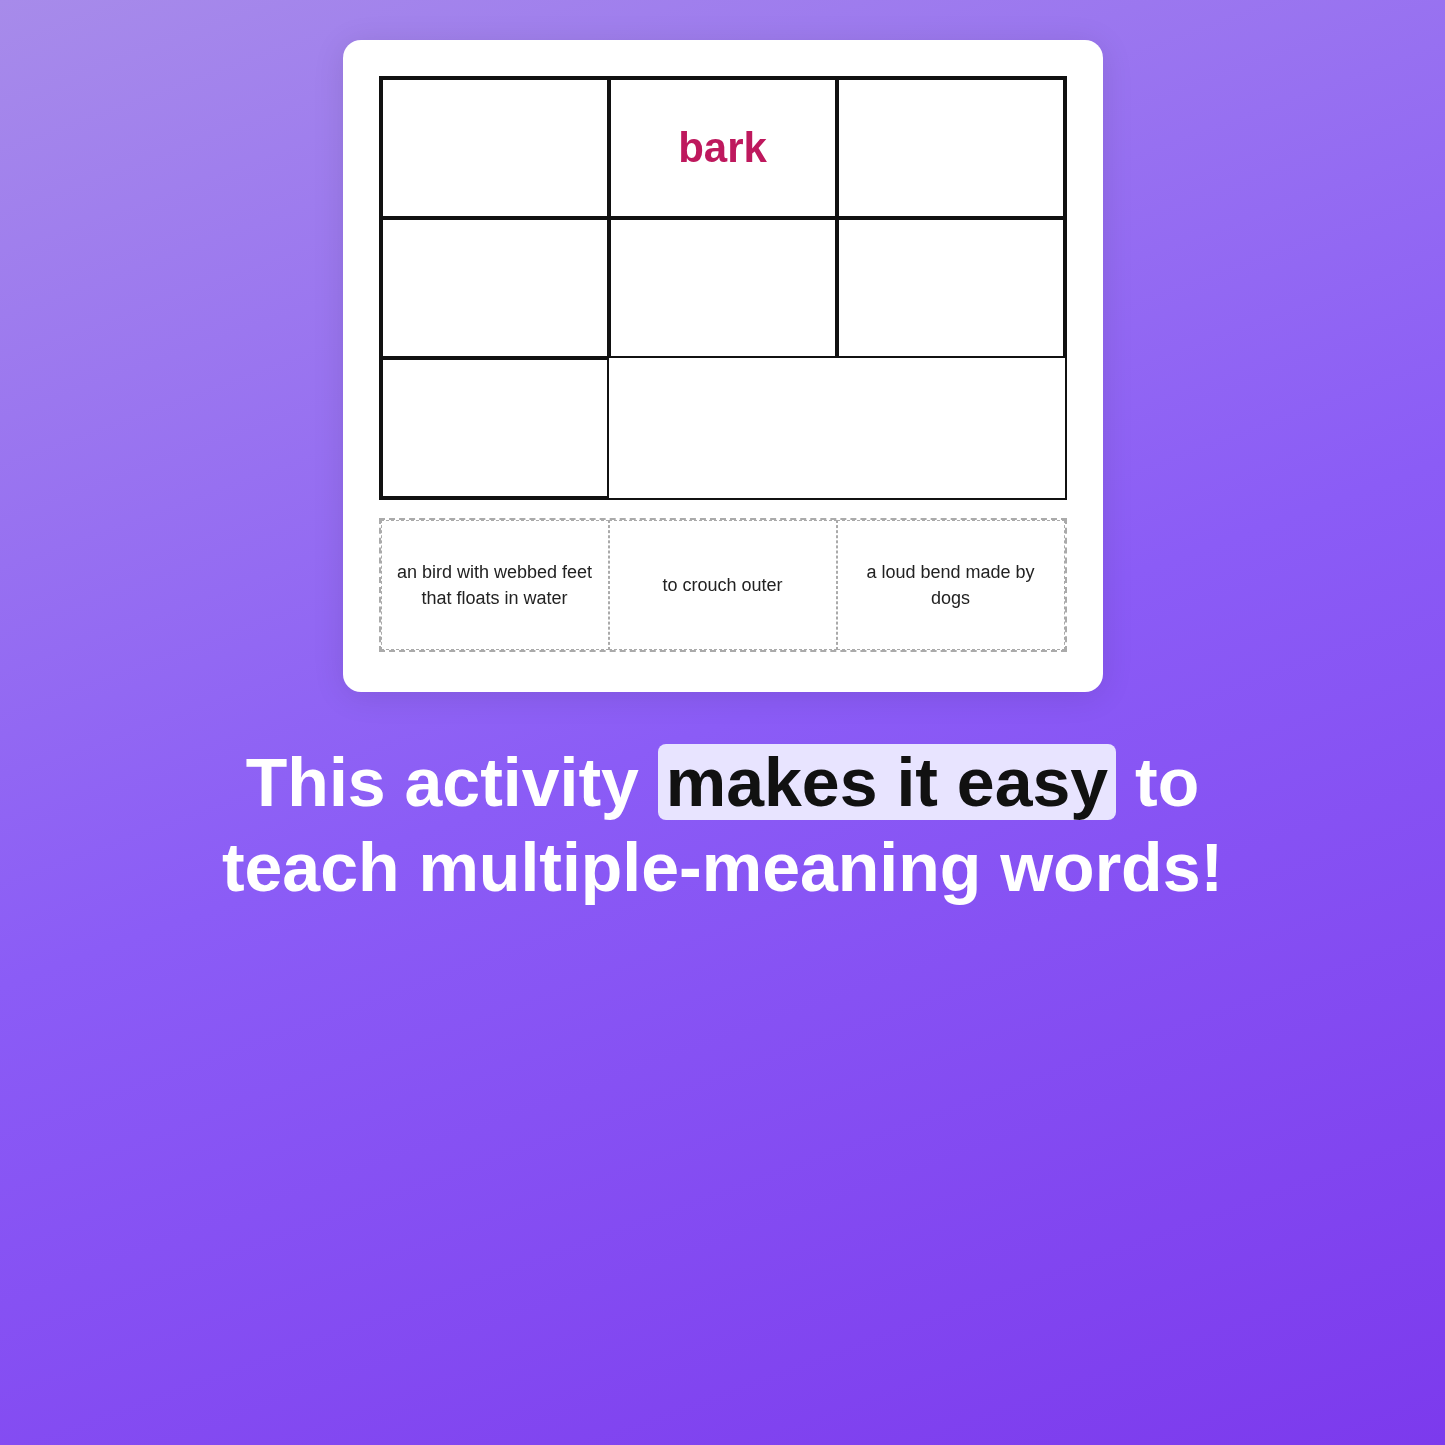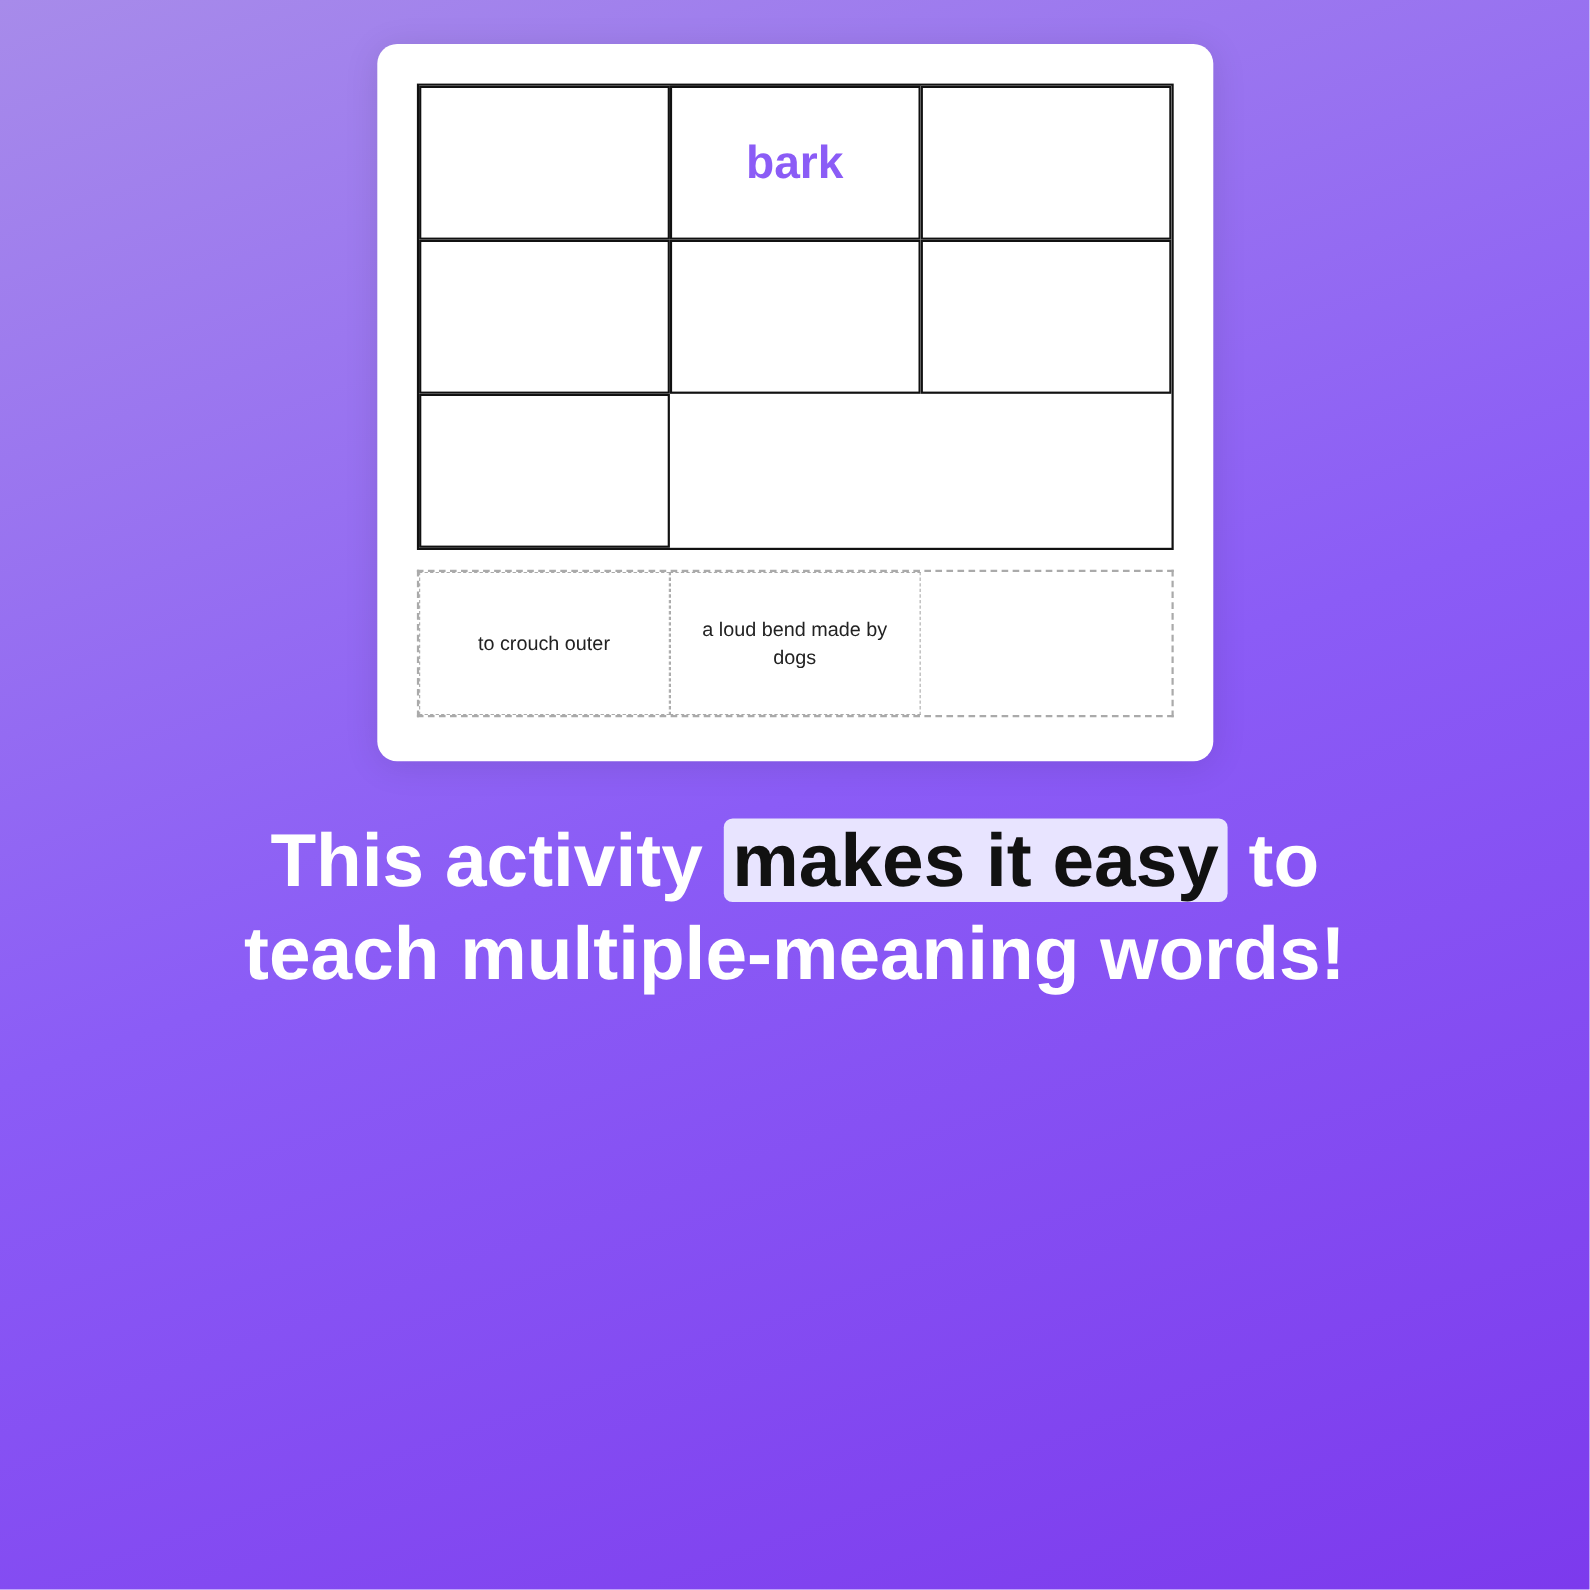--- a/index.html
+++ b/index.html
@@ -39,21 +39,21 @@
       display: flex;
       align-items: center;
       justify-content: center;
       padding: 16px;
     }
 
     .word-cell.has-word {
       font-size: 42px;
       font-weight: 900;
       font-family: Arial Black, Arial, sans-serif;
-      color: #8b5cf6;
+      color: #be185d;
     }
 
     .word-cell.empty {
       background: #fff;
     }
 
     .definition-grid {
       display: grid;
       grid-template-columns: repeat(3, 1fr);
       border: 2px dashed #aaa;
@@ -105,20 +105,21 @@
     <div class="word-cell empty"></div>
 
     <div class="word-cell empty"></div>
     <div class="word-cell empty"></div>
 
     <div class="word-cell empty"></div>
     <div class="word-cell empty"></div>
   </div>
 
   <div class="definition-grid">
+    <div class="def-cell">an bird with webbed feet that floats in water</div>
     <div class="def-cell">to crouch outer</div>
     <div class="def-cell">a loud bend made by dogs</div>
   </div>
 </div>
 
 <div class="bottom-text">
   <span class="line">
     <span>This activity </span><span class="highlight">makes it easy</span><span> to</span>
   </span>
   <span class="line">teach multiple-meaning words!</span>

